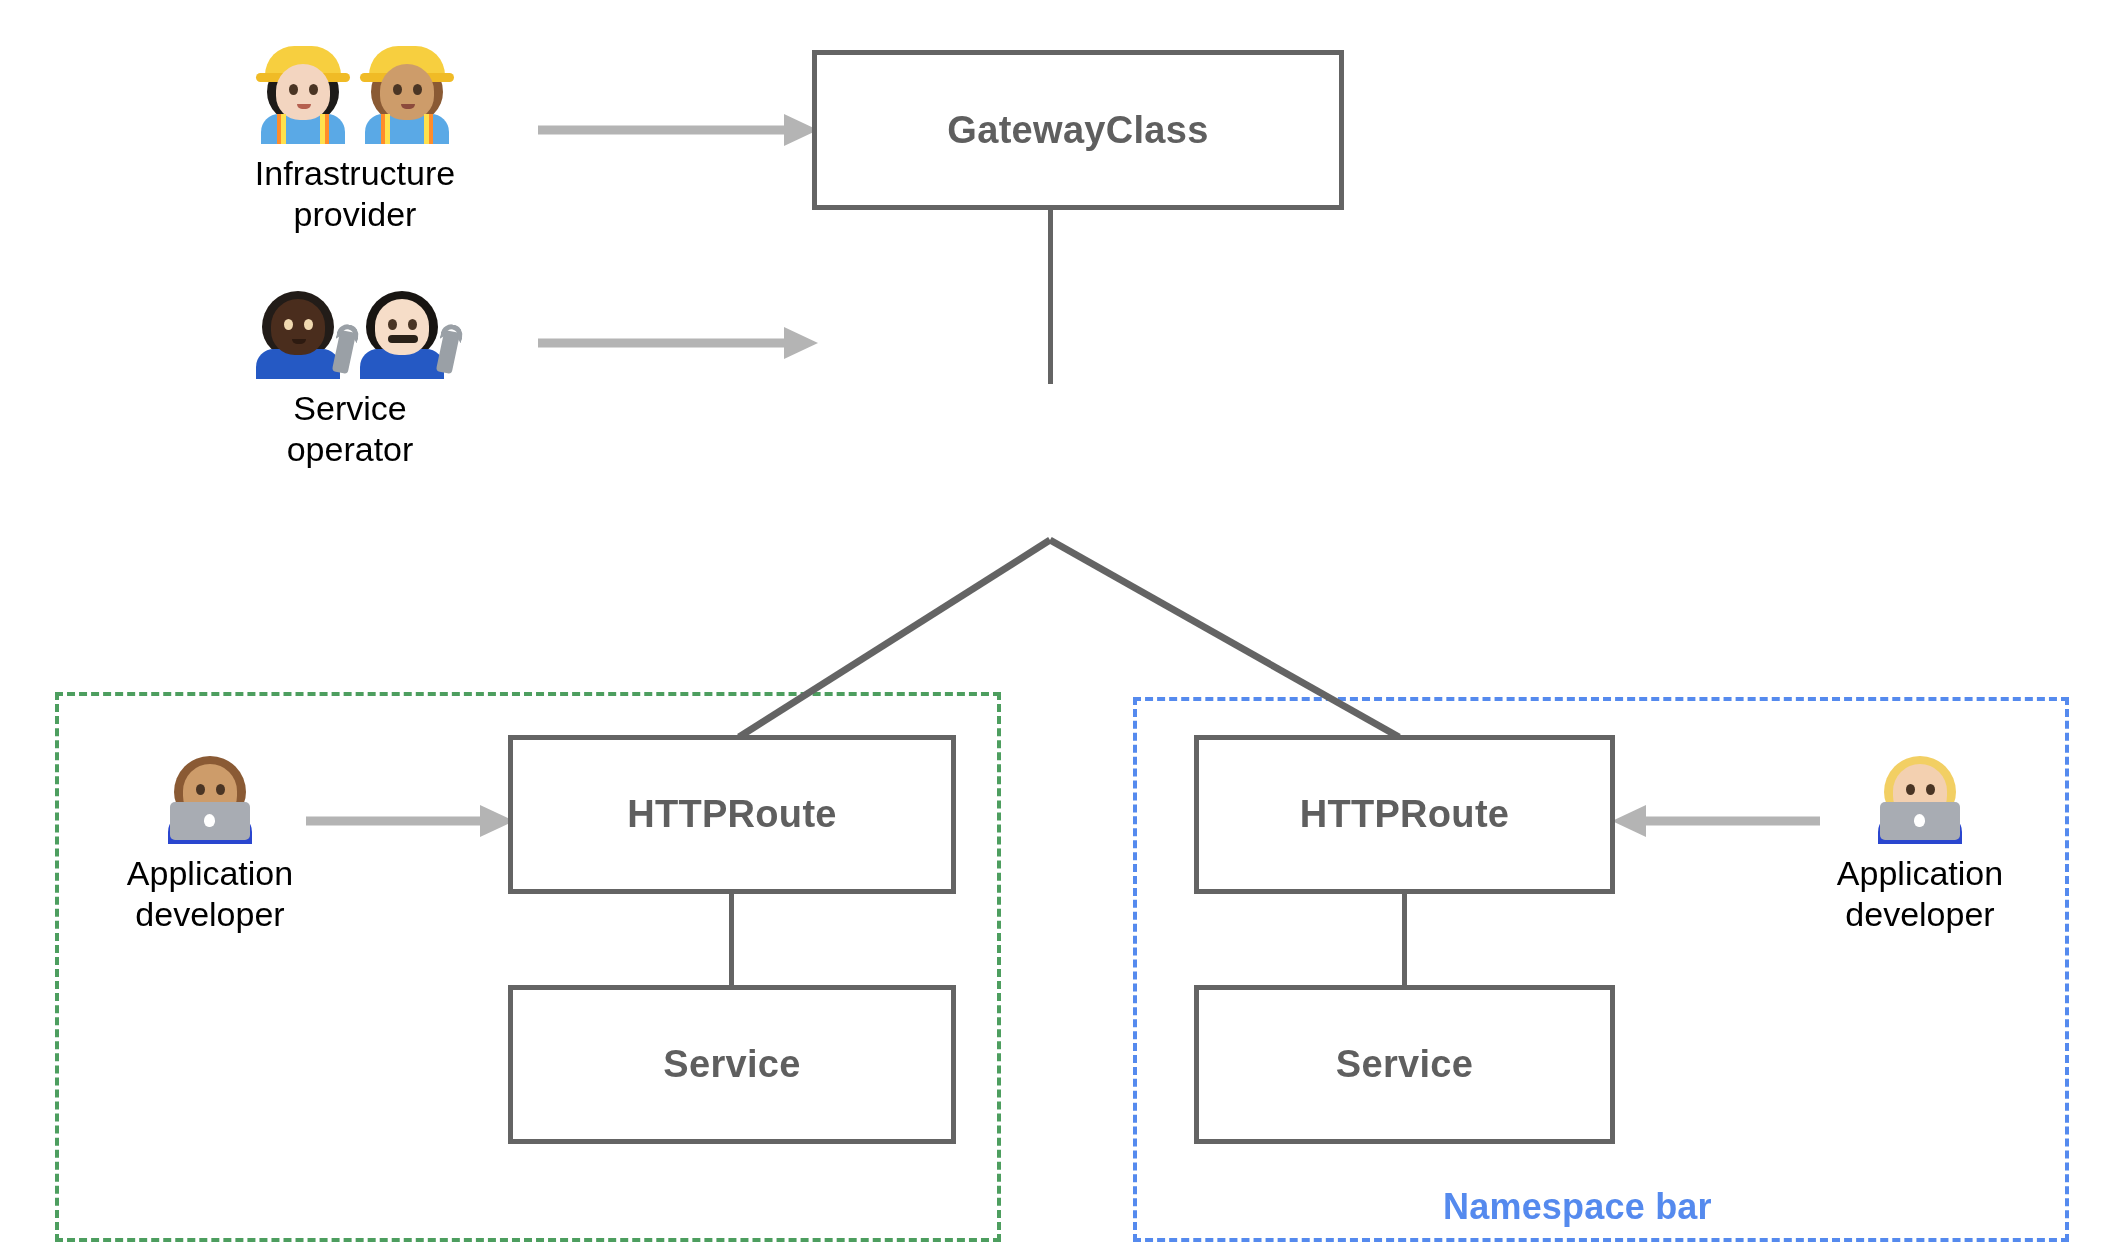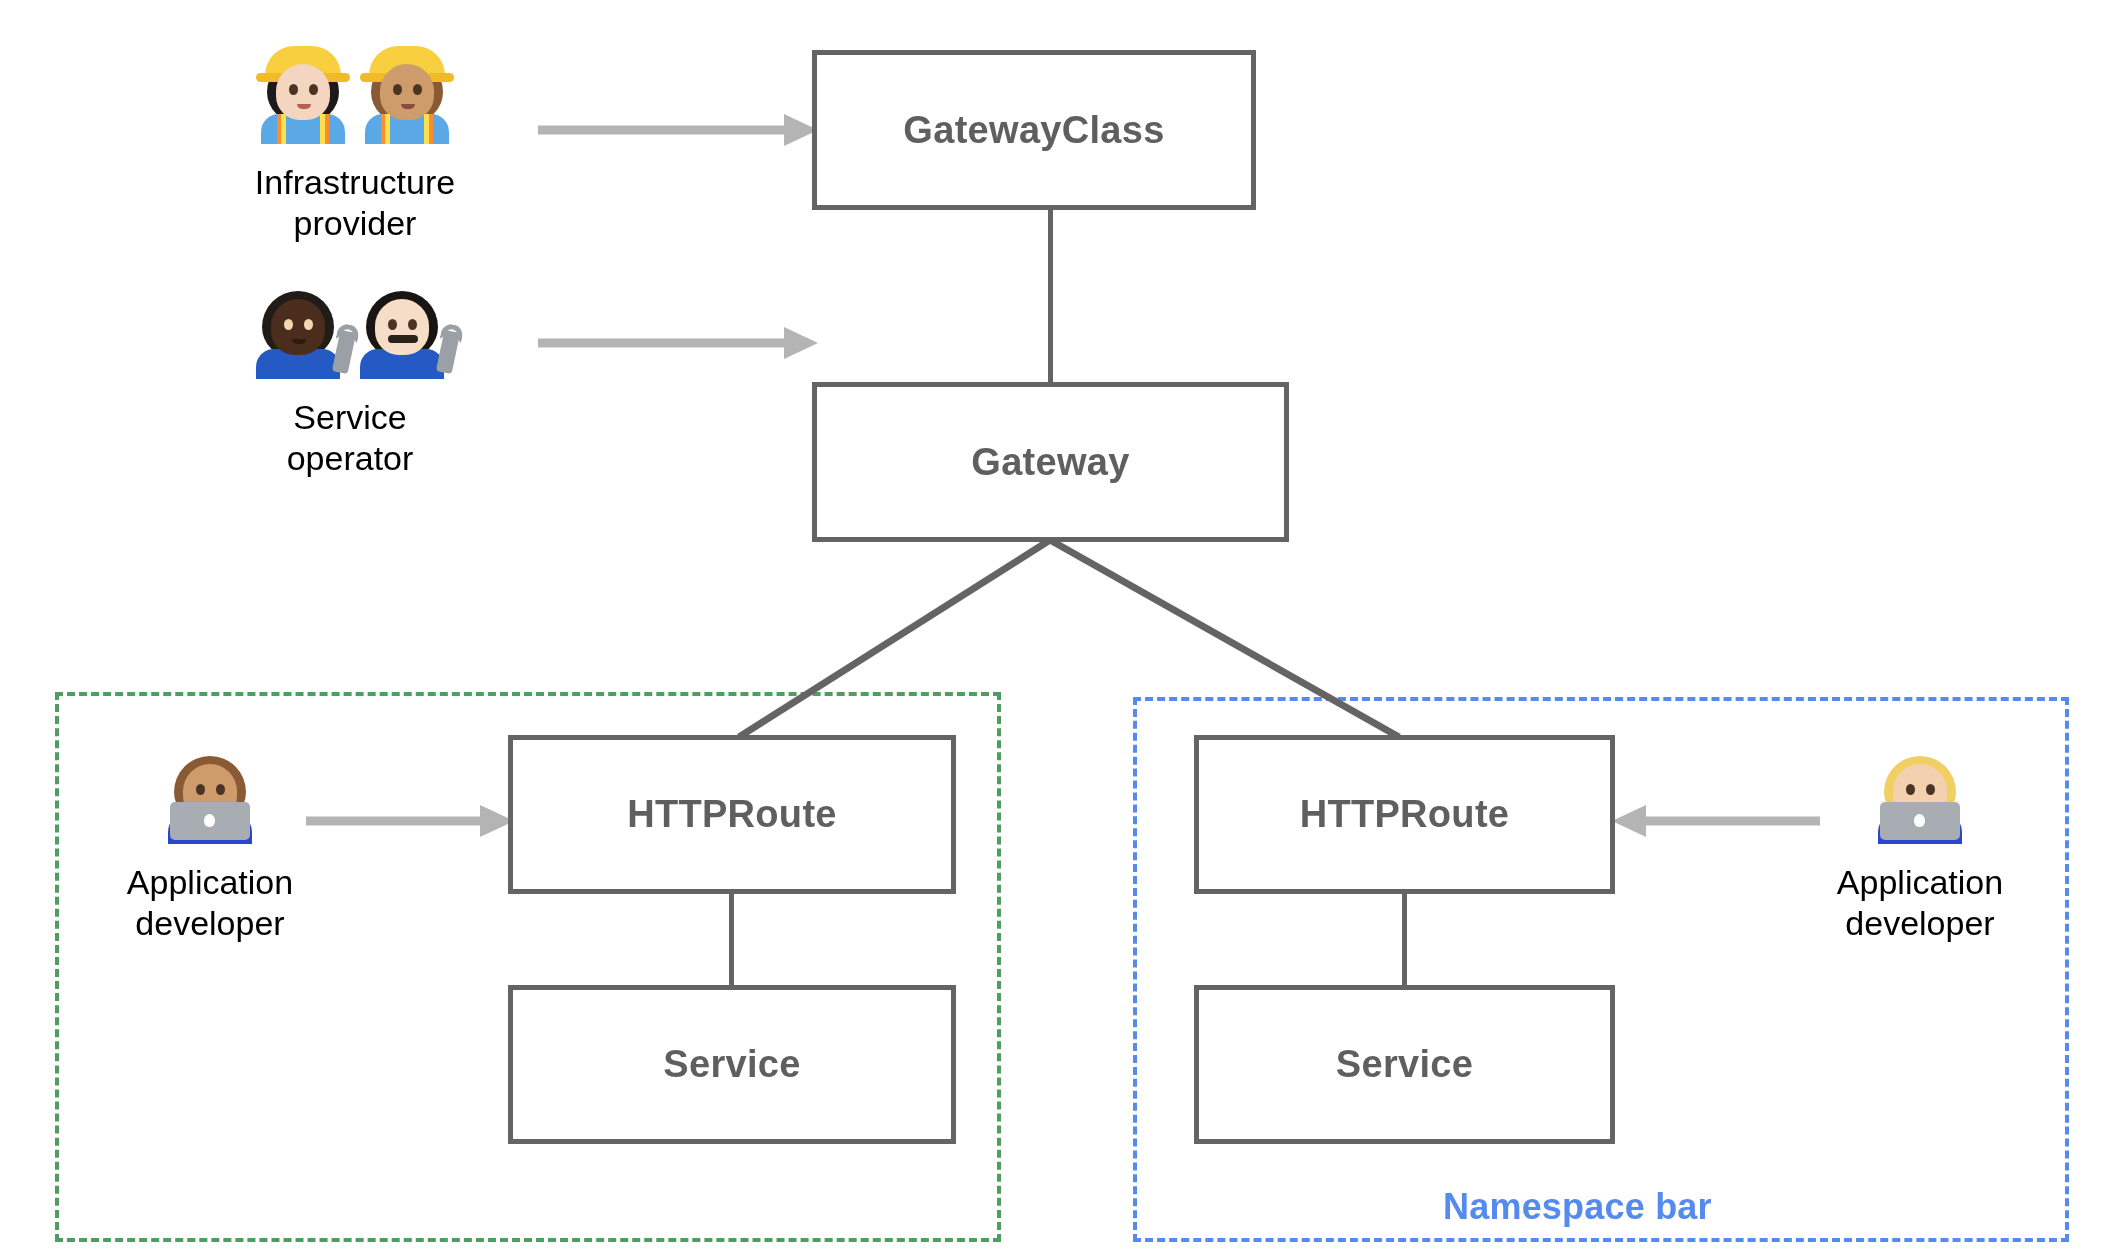--- a/index.html
+++ b/index.html
@@ -66,21 +66,21 @@
     justify-content: center;
     z-index: 4;
   }
   .res-box .res-label {
     font-weight: bold;
     font-size: 38px;
     color: #5f5f5f;
     letter-spacing: 0.3px;
     white-space: nowrap;
   }
-  #box-gatewayclass { left: 812px; top: 50px;  width: 444px; height: 160px; }
+  #box-gatewayclass { left: 812px; top: 50px;  width: 532px; height: 160px; }
   #box-gateway      { left: 812px; top: 382px; width: 477px; height: 160px; }
   #box-httproute-foo{ left: 508px; top: 735px; width: 448px; height: 159px; }
   #box-service-foo  { left: 508px; top: 985px; width: 448px; height: 159px; }
   #box-httproute-bar{ left: 1194px;top: 735px; width: 421px; height: 159px; }
   #box-service-bar  { left: 1194px;top: 985px; width: 421px; height: 159px; }
 
   
   .connector {
     position: absolute;
     background: #646464;
@@ -117,21 +117,21 @@
   .persona-emojis {
     font-size: 96px;
     line-height: 1.0;
     white-space: nowrap;
     font-family: "DejaVu Sans", sans-serif;
   }
   .persona-caption {
     font-size: 34px;
     color: #000000;
     line-height: 1.22;
-    margin-top: 18px;
+    margin-top: 9px;
     white-space: pre-line;
   }
   #persona-infra   { left: 200px; top: 40px;  width: 310px; }
   #persona-cluster { left: 200px; top: 275px; width: 300px; }
   #persona-appdev-foo { left: 100px; top: 740px; width: 220px; }
   #persona-appdev-bar { left: 1810px; top: 740px; width: 220px; }
 
   
   .figure {
     display: inline-block;
@@ -211,23 +211,20 @@
   </svg>
 
   <div class="connector conn-vert" id="conn-gwclass-gw"></div>
   <div class="connector conn-vert" id="conn-route-svc-foo"></div>
   <div class="connector conn-vert" id="conn-route-svc-bar"></div>
 
   <div class="res-box" id="box-gatewayclass">
     <span class="res-label">GatewayClass</span>
   </div>
 
-  <div class="res-box" id="box-gateway">
-    <span class="res-label">Gateway</span>
-  </div>
 
   <div class="res-box" id="box-httproute-foo">
     <span class="res-label">HTTPRoute</span>
   </div>
 
   <div class="res-box" id="box-service-foo">
     <span class="res-label">Service</span>
   </div>
 
   <div class="res-box" id="box-httproute-bar">

